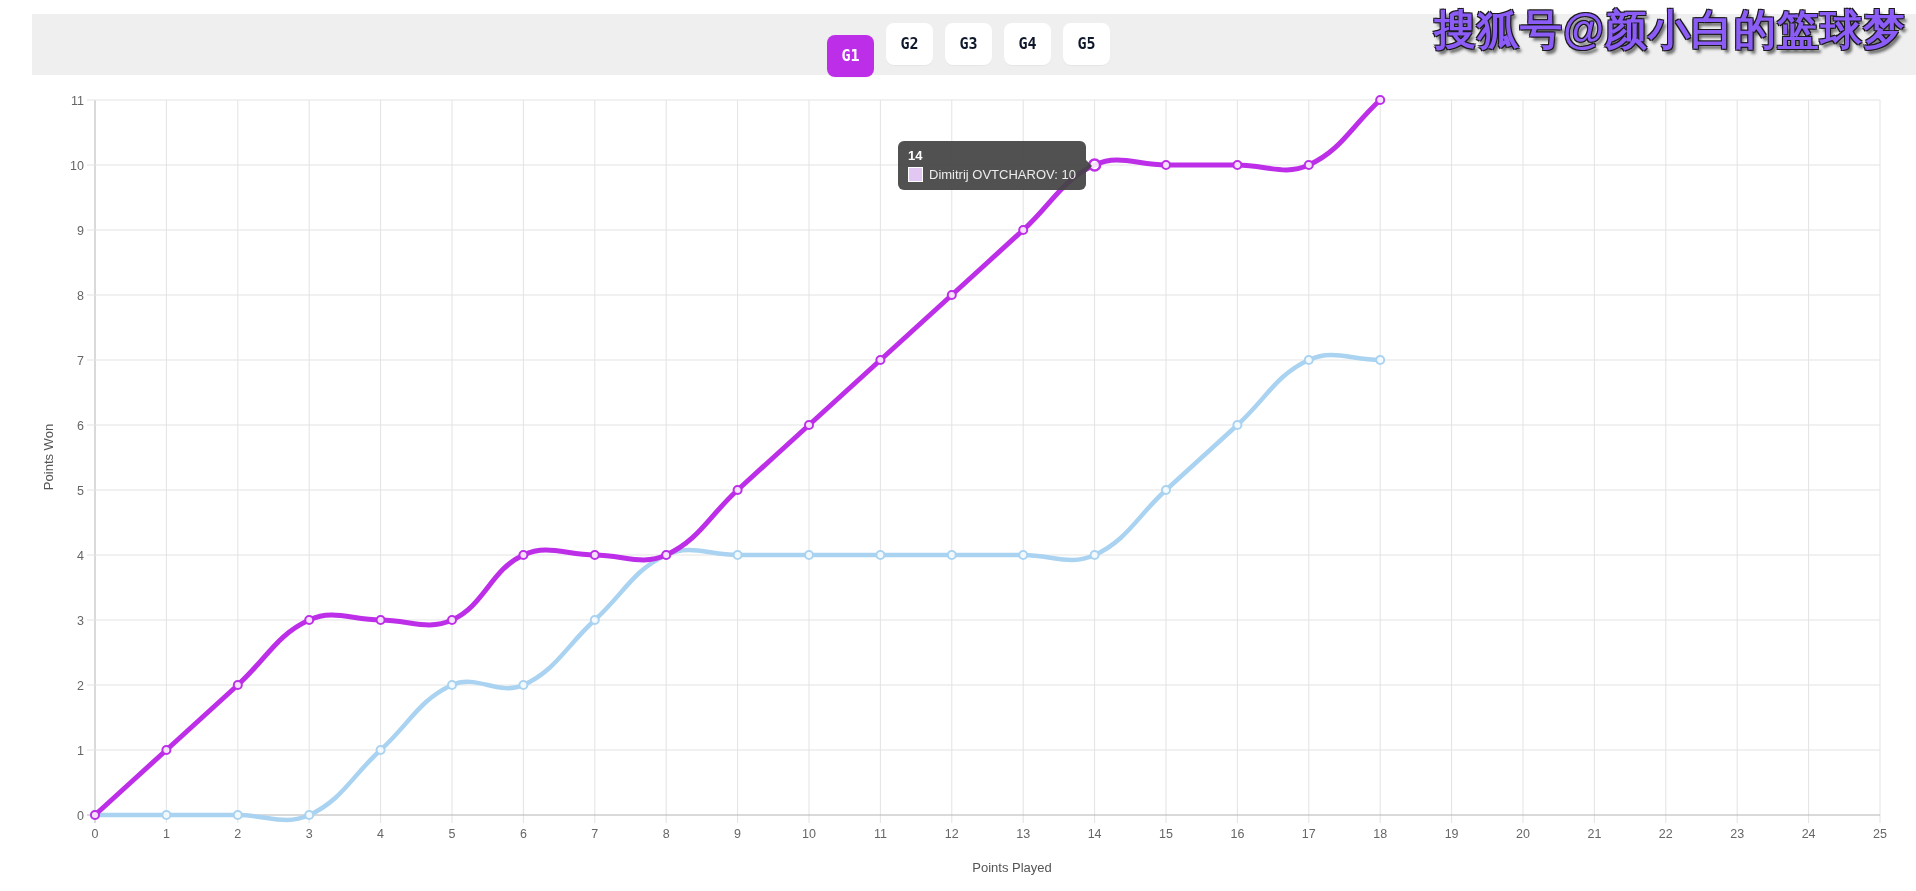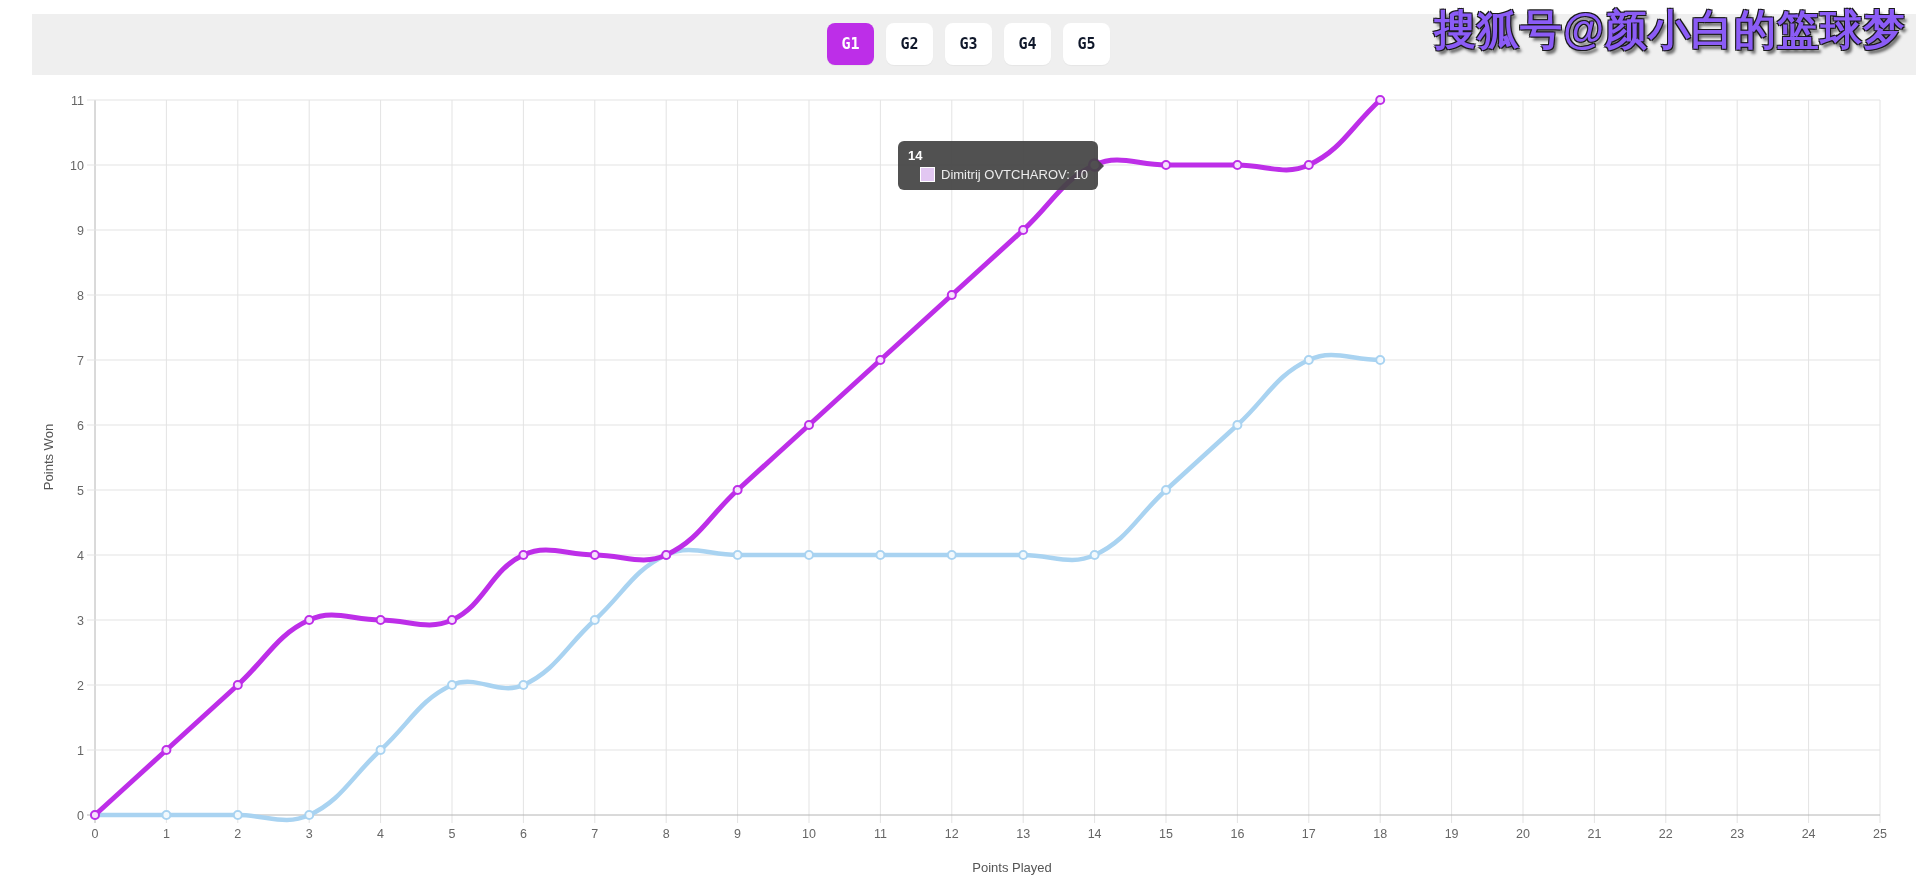--- a/index.html
+++ b/index.html
@@ -13,21 +13,21 @@
   }
   .tabs {
     position:absolute; left:827px; top:23px; display:flex; gap:12px;
   }
   .tab {
     width:47px; height:42px; border:none; border-radius:8px;
     background:#ffffff; color:#0f172a; cursor:pointer;
     font-family:"DejaVu Sans Mono", monospace; font-size:15px; font-weight:bold;
     box-shadow:0 1px 1px rgba(0,0,0,0.04);
   }
-  .tab.active { color:#ffffff; }
+  .tab.active { color:#ffffff;margin-top:12px; }
   .watermark {
     position:absolute; top:2px; right:10px;
     font-size:42px; font-weight:bold; color:#8b5cf6; letter-spacing:1px;
     white-space:nowrap;
     text-shadow:
       1px 1px 0 #1a1a1a, -1px 1px 0 #1a1a1a,
       1px -1px 0 #1a1a1a, -1px -1px 0 #1a1a1a,
       3px 4px 3px rgba(0,0,0,0.55);
   }
   svg.chart { position:absolute; left:0; top:0; }
@@ -45,21 +45,21 @@
     background:rgba(68,68,68,0.93); border-radius:6px;
     color:#fff; padding:7px 10px 8px 10px; font-size:13px; white-space:nowrap;
   }
   .tooltip-caret {
     position:absolute; right:-6px; top:50%; margin-top:-6px;
     width:0; height:0;
     border-top:6px solid transparent; border-bottom:6px solid transparent;
     border-left:6px solid rgba(68,68,68,0.93);
   }
   .tooltip-title { font-weight:bold; margin-bottom:4px; }
-  .tooltip-row { display:flex; align-items:flex-end; gap:6px; color:#ececec;margin-left:12px; }
+  .tooltip-row { display:flex; align-items:flex-end; gap:6px; color:#ececec; }
   .swatch {
     width:13px; height:13px; display:inline-block;
     background:#e2c7f2; border:1px solid #ffffff;
   }
 </style>
 </head>
 <body>
 
 <div class="toolbar"></div>
 

